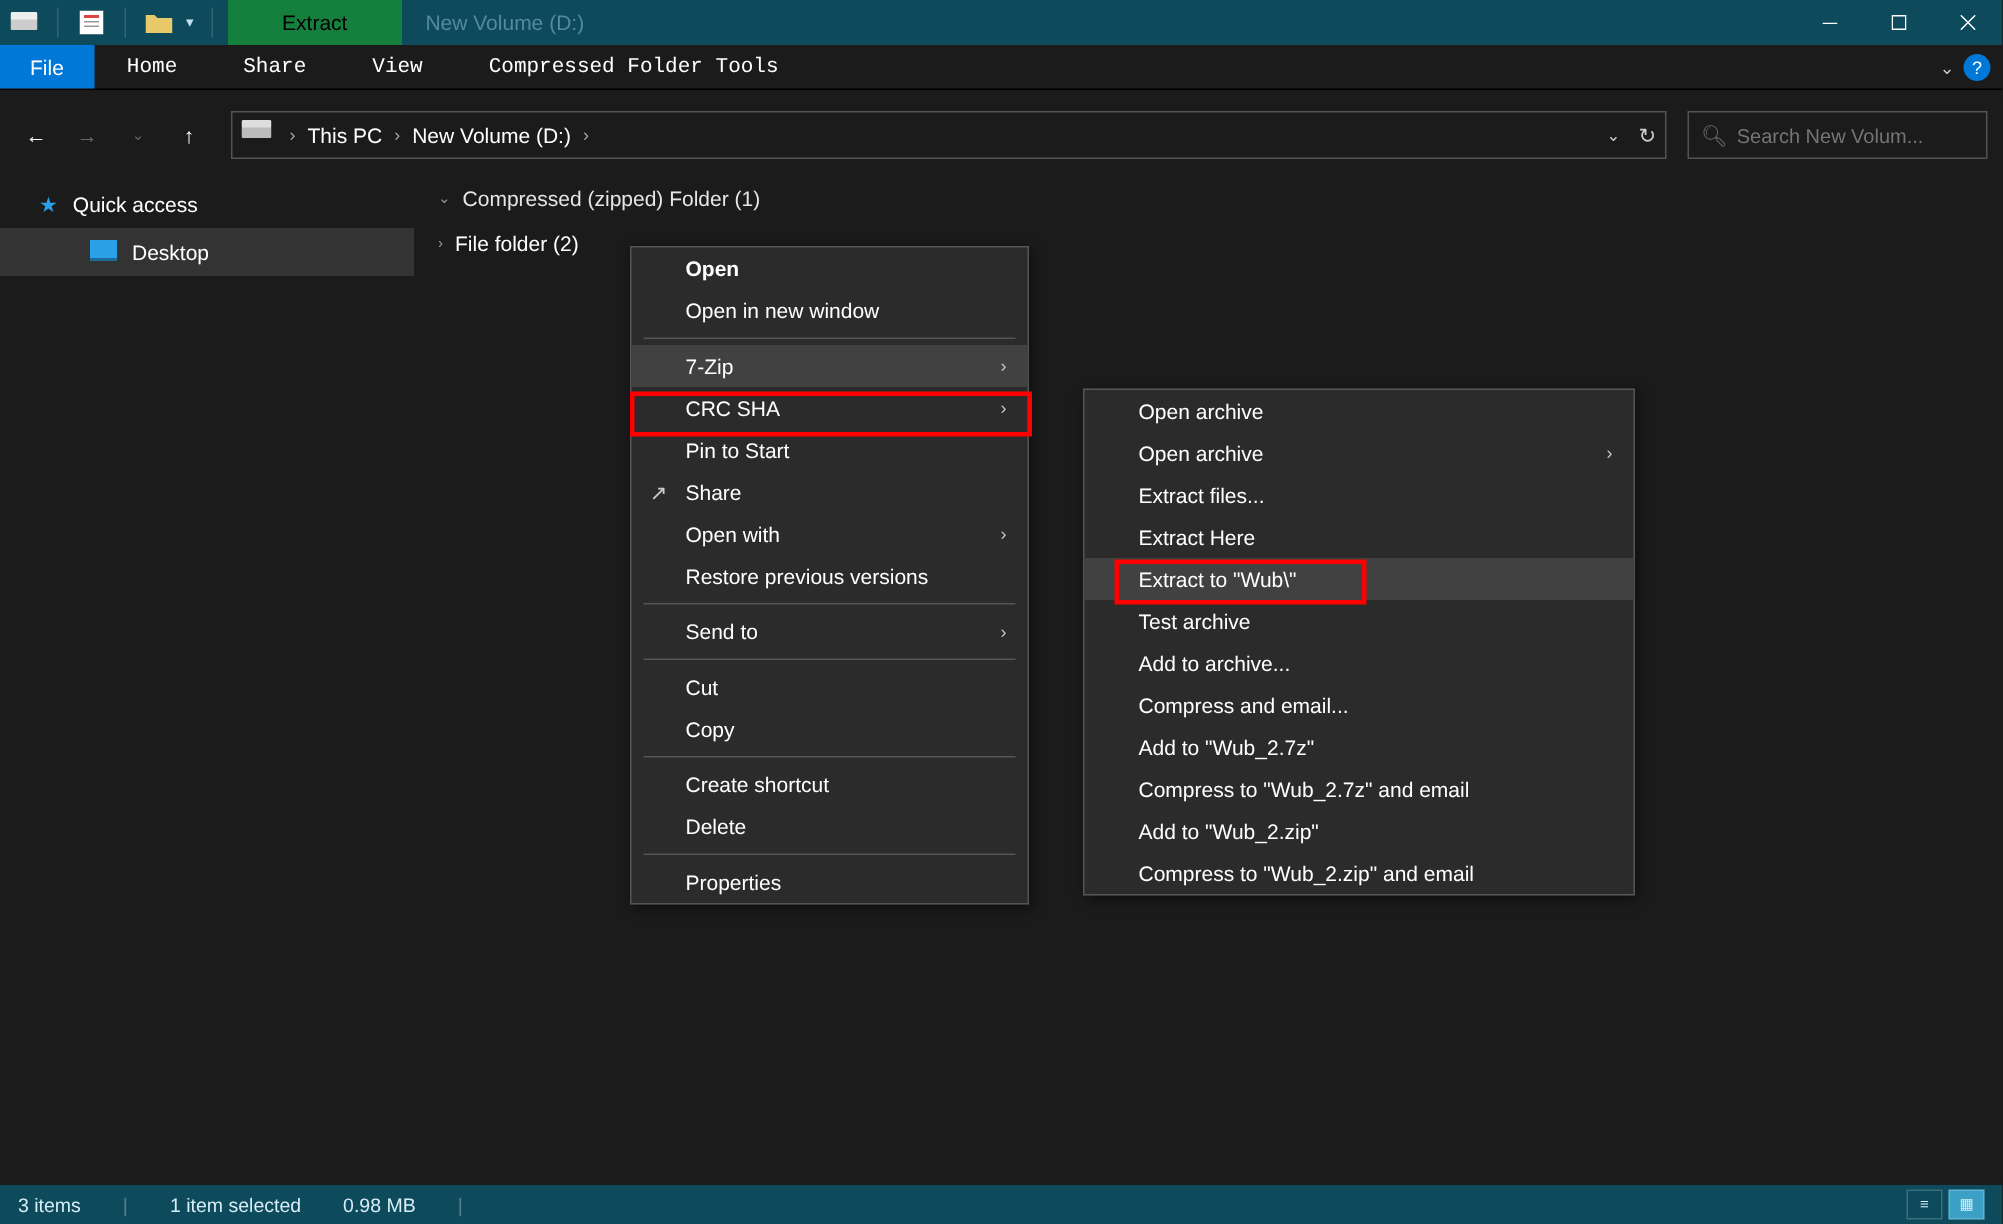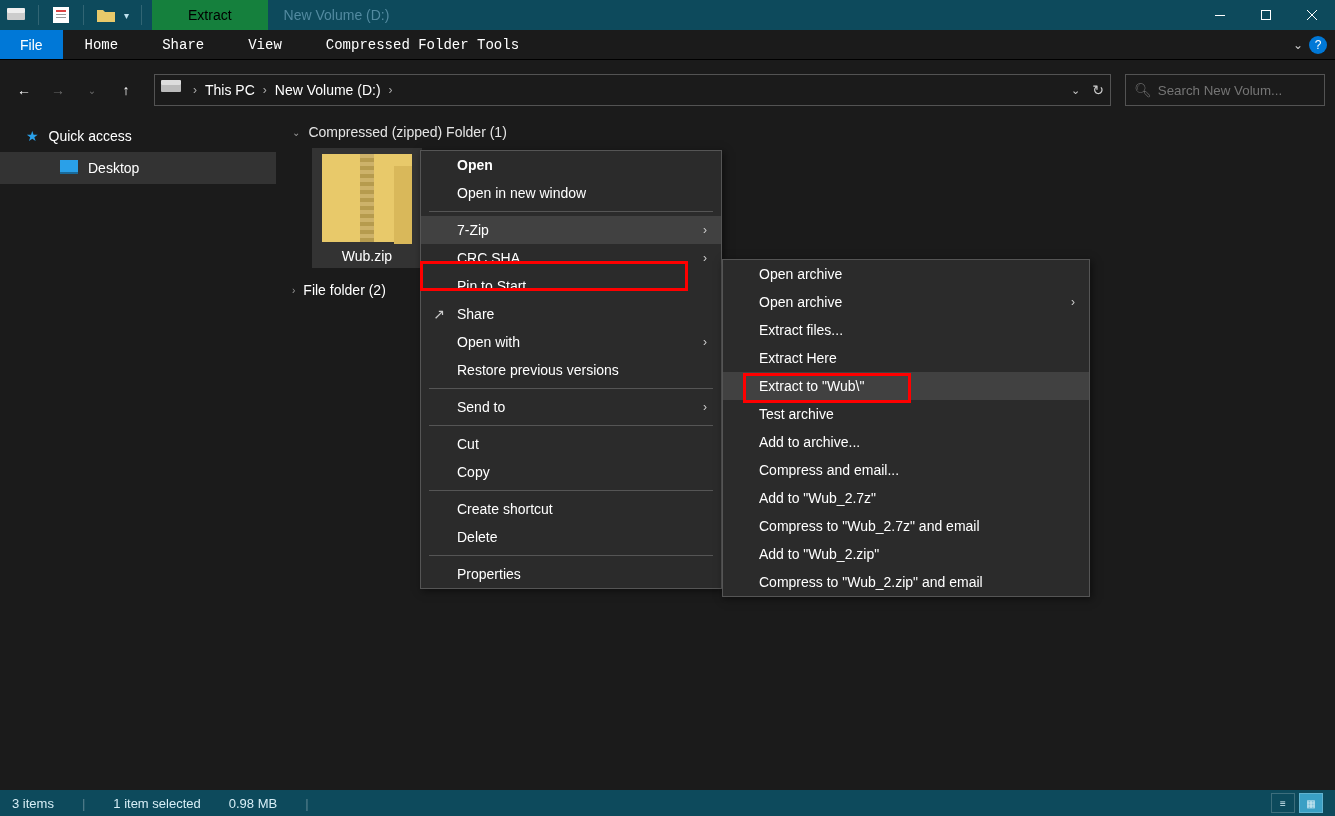--- a/index.html
+++ b/index.html
@@ -172,35 +172,28 @@
           </svg></span>
       <span>Desktop</span>
     </div>
   </div>
 
   <div class="content">
     <div class="group-header">
       <span class="chev">⌄</span>
       <span>Compressed (zipped) Folder (1)</span>
     </div>
-    <div class="file-tile" style="margin-left:20px;">
-      <div class="file-icon-zip">
-        <div class="zip-flap"></div>
-        <div class="zip-stripe"></div>
-      </div>
-      <div class="file-name">Wub.zip</div>
-    </div>
     <div class="group-sub">
       <span class="chev">›</span>
       <span>File folder (2)</span>
     </div>
   </div>
 </div>
 
-<div class="ctx" style="left:420px; top:150px; width:302px;">
+<div class="ctx" style="left:420px; top:164px; width:266px;">
   <div class="ctx-row bold">Open</div>
   <div class="ctx-row">Open in new window</div>
   <div class="ctx-sep"></div>
   <div class="ctx-row hl">
       <span>7-Zip</span>
       <span class="sub-chev">›</span>
     </div>
   <div class="ctx-row">
       <span>CRC SHA</span>
       <span class="sub-chev">›</span>

